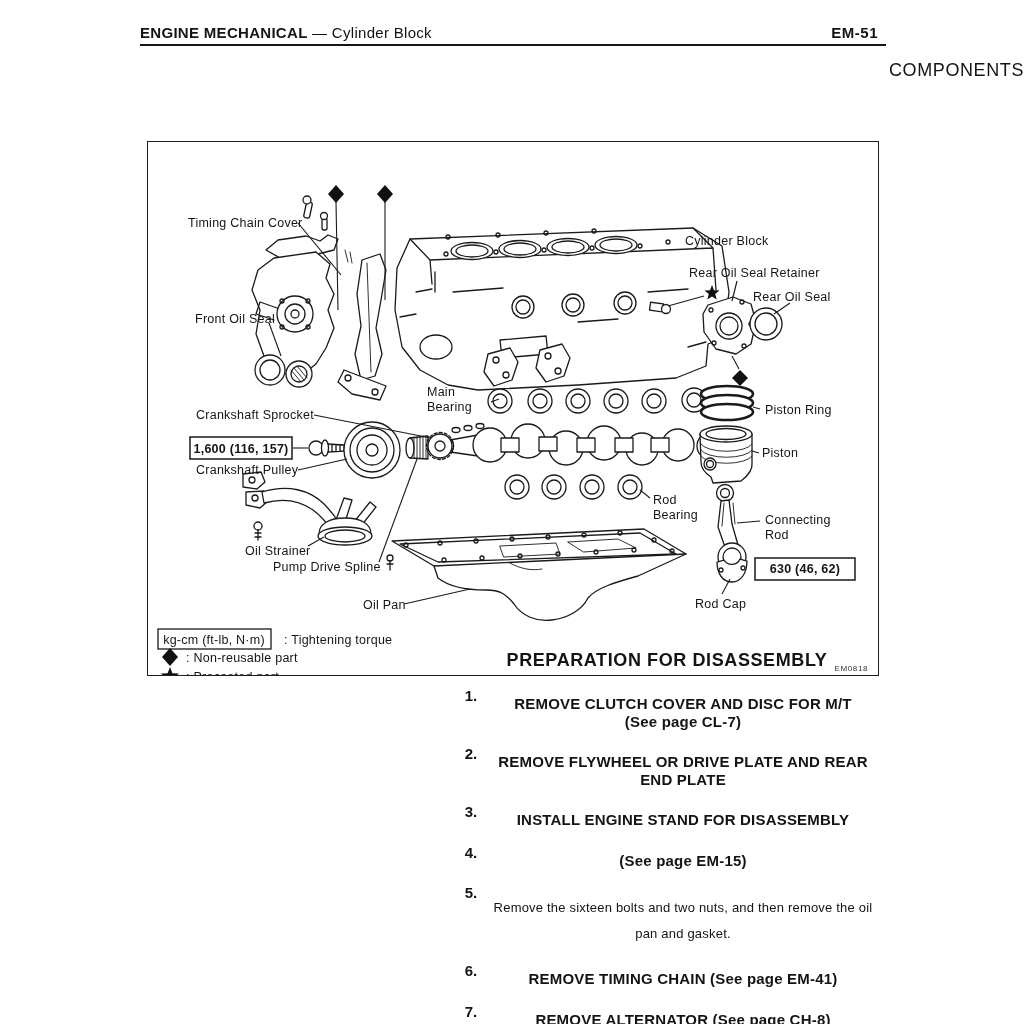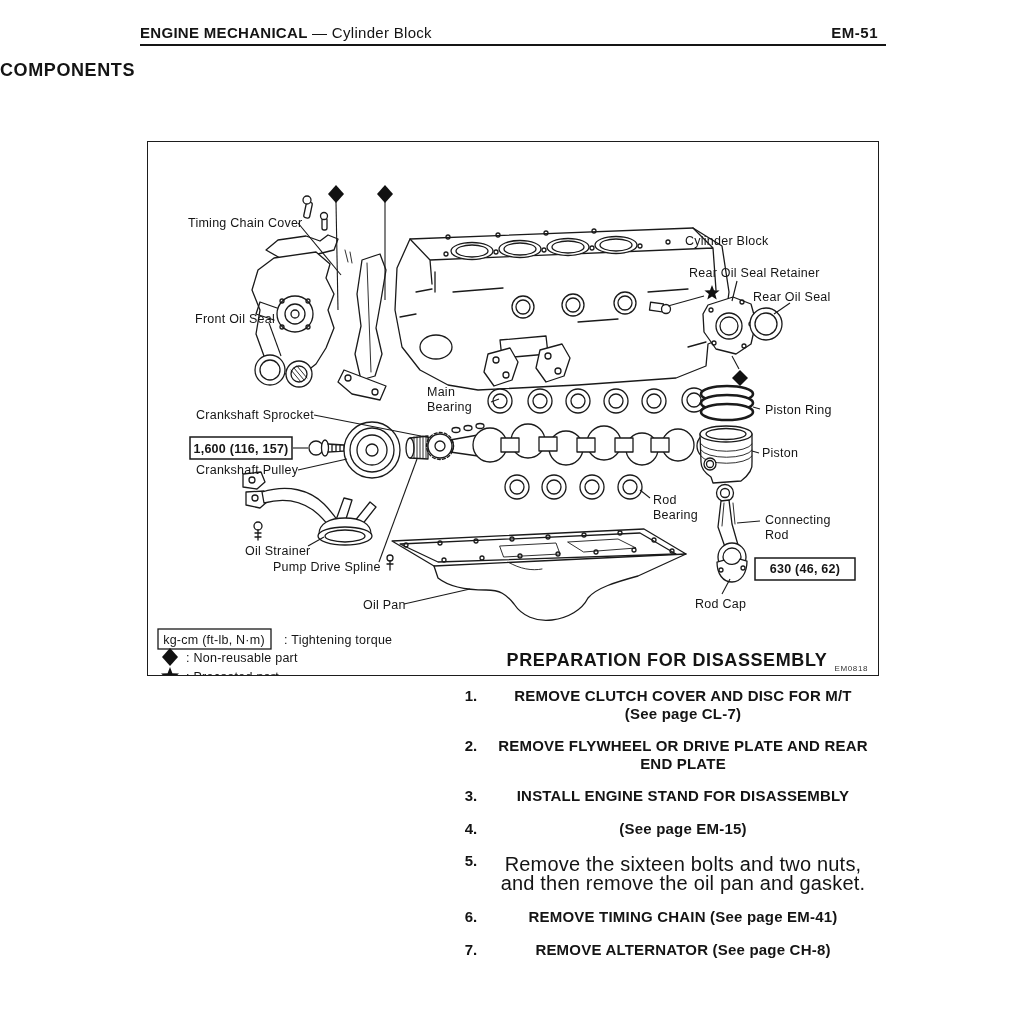--- a/index.html
+++ b/index.html
@@ -4,44 +4,44 @@
 <style>
   html,body{margin:0;padding:0;}
   body{width:1024px;height:1024px;background:#ffffff;position:relative;
        font-family:"Liberation Sans",sans-serif;color:#141414;overflow:hidden;}
   
   .hdr{position:absolute;top:24px;left:140px;width:744px;height:20px;}
   .hdr-title{position:absolute;left:0;right:0;text-align:left;font-size:15px;letter-spacing:.3px;}
   .hdr-title b{font-weight:bold;}
   .hdr-code{position:absolute;right:6px;top:0;font-weight:bold;font-size:15px;letter-spacing:.5px;}
   .hdr-rule{position:absolute;top:44px;left:140px;width:746px;height:2.4px;background:#151515;}
-  .comp-title{position:absolute;top:60px;left:0;width:1024px;text-align:left;
-              font-size:18px;font-weight:bold;letter-spacing:.6px;}
+  .comp-title{position:absolute;top:60px;left:0;width:1024px;text-align:right;
+              font-size:18px;font-weight:normal;letter-spacing:.6px;}
   
   .figbox{position:absolute;left:147px;top:102px;width:730px;height:533px;border:1.8px solid #1d1d1d;margin-top:39px;}
   .figbox svg{display:block;}
   
   .ink{stroke:#1a1a1a;fill:none;stroke-width:1.3;stroke-linejoin:round;stroke-linecap:round;}
   .fw{fill:#ffffff;}
   .thin{stroke-width:.9;}
   .thick{stroke-width:2.6;}
   .lead{stroke:#1a1a1a;stroke-width:1.1;fill:none;}
   .blk{fill:#111;stroke:none;}
   text{fill:#151515;font-family:"Liberation Sans",sans-serif;font-size:12.5px;letter-spacing:.25px;}
   text.bold{font-weight:bold;}
   text.small{font-size:8px;letter-spacing:.6px;fill:#333;}
   
   .prep{position:absolute;left:455px;top:650px;width:424px;text-align:center;}
   .prep h2{margin:0 0 16px 0;font-size:18px;font-weight:bold;letter-spacing:.6px;}
   .prep ol{list-style:none;margin:0;padding:0;}
   .prep li{display:flex;margin-bottom:15px;}
   .prep .num{width:32px;flex:0 0 32px;font-weight:bold;font-size:15px;line-height:17.5px;}
-  .stxt{flex:1;}
+  .stxt{flex:1;margin-top:8px;}
   .shead{font-weight:bold;font-size:15px;line-height:17.5px;letter-spacing:.2px;}
-  .sbody{font-size:20px;line-height:19px;margin-top:3px;letter-spacing:.2px;}
+  .sbody{font-size:13px;line-height:26px;margin-top:3px;letter-spacing:.2px;}
 </style>
 </head>
 <body>
 
 <div class="hdr">
   <div class="hdr-title"><b>ENGINE MECHANICAL</b><span> — Cylinder Block</span></div>
   <div class="hdr-code">EM-51</div>
 </div>
 <div class="hdr-rule"></div>
 <div class="comp-title">COMPONENTS</div>

